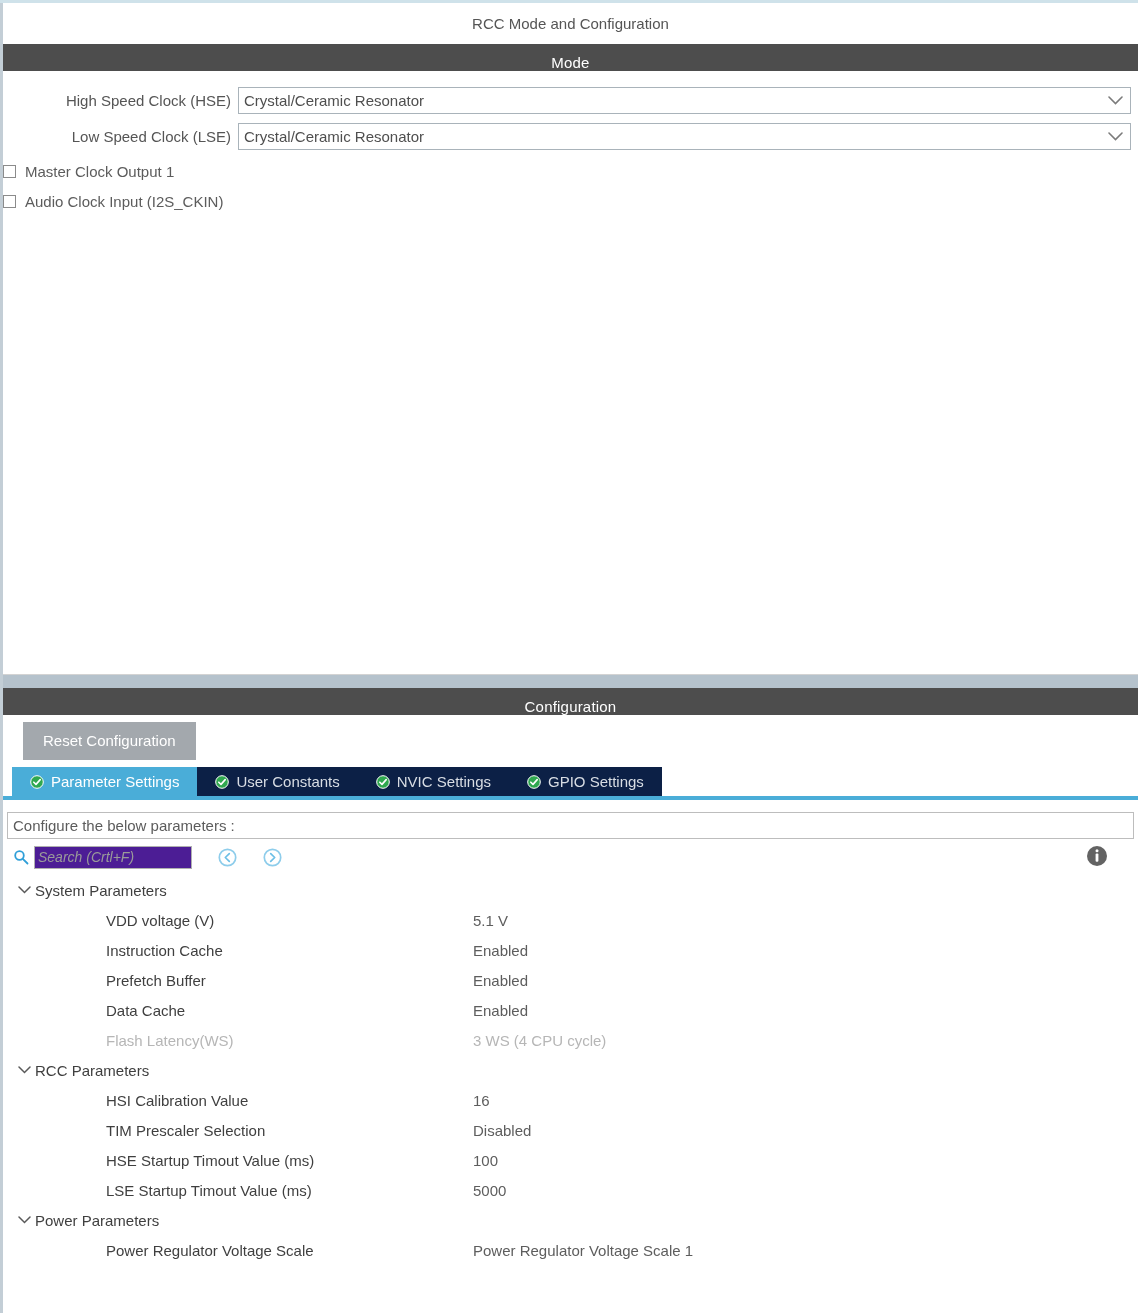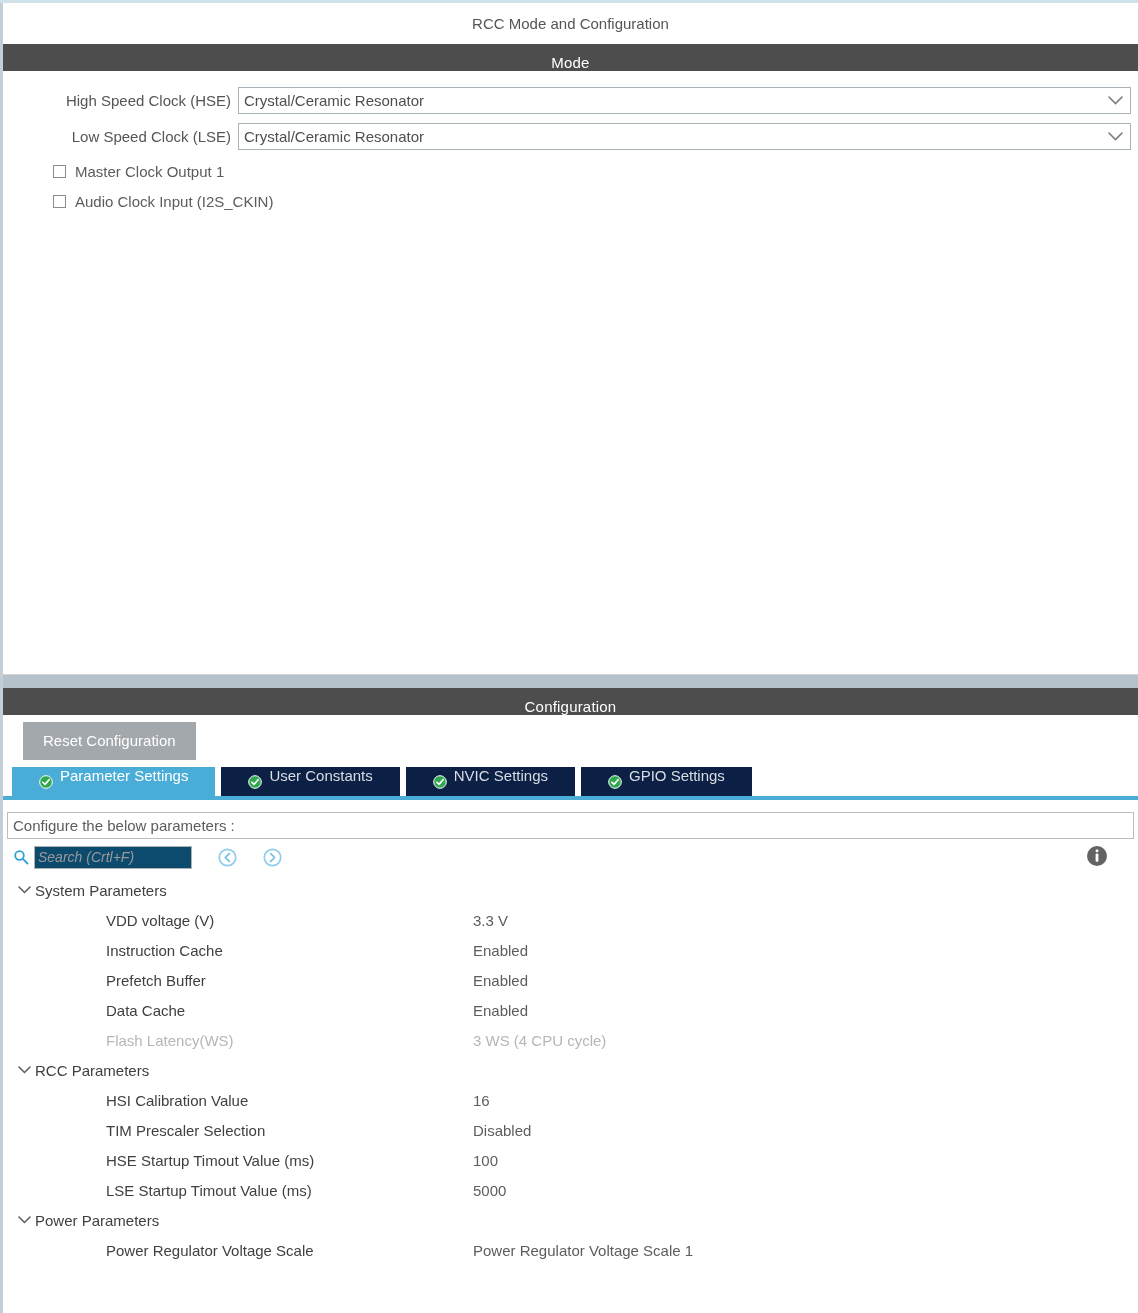--- a/index.html
+++ b/index.html
@@ -93,21 +93,20 @@
   .combo-arrow {
     width: 30px;
     display: flex;
     align-items: center;
     justify-content: center;
   }
 
   .check-row {
     display: flex;
     align-items: center;
-    margin-left: 50px;
     margin-top: 13px;
   }
   .checkbox {
     width: 13px;
     height: 13px;
     border: 1px solid #8b8b8b;
     background: #ffffff;
     box-sizing: border-box;
     margin-right: 9px;
     flex: none;
@@ -152,25 +151,26 @@
   .tabs {
     display: flex;
     align-items: flex-end;
     height: 29px;
     padding-left: 9px;
     box-sizing: border-box;
   }
   .tab {
     height: 29px;
     display: flex;
-    padding: 0 27px;
+    align-items: center;
+    padding: 0 18px;
     font-size: 15px;
     background: #0c2046;
     color: #d8dde4;
-    margin-right: 6px;
+    margin-right: 0;
     cursor: pointer;
     box-sizing: border-box;
     white-space: nowrap;
   }
   .tab.active {
     background: #4aadd8;
     color: #ffffff;
   }
   .tab-check {
     margin-right: 7px;
@@ -209,21 +209,21 @@
   .search-input {
     width: 158px;
     height: 23px;
     border: 1px solid #b0b0b0;
     font-family: "Liberation Sans", sans-serif;
     font-size: 14px;
     font-style: italic;
     color: #9a9a9a;
     padding-left: 3px;
     box-sizing: border-box;
-    background: #0c4a6e;
+    background: #4c1d95;
     outline: none;
   }
   .search-input::placeholder { color:#9a9a9a; font-style: italic; opacity:1;}
   .nav-btn {
     margin-left: 26px;
     display: flex;
     align-items: center;
     cursor: pointer;
   }
   .info-btn {
@@ -422,21 +422,21 @@
       <div class="group-row">
         <span class="group-caret">
           <svg width="13" height="8" viewBox="0 0 13 8">
               <path d="M1 1 L6.5 6.5 L12 1" stroke="#5a5a5a" stroke-width="1.5" fill="none" stroke-linecap="round"></path>
             </svg>
         </span>
         <span class="group-label">System Parameters</span>
       </div>
       <div class="param-row">
         <span class="param-name">VDD voltage (V)</span>
-        <span class="param-value">3.3 V</span>
+        <span class="param-value">5.1 V</span>
       </div>
       <div class="param-row">
         <span class="param-name">Instruction Cache</span>
         <span class="param-value">Enabled</span>
       </div>
       <div class="param-row">
         <span class="param-name">Prefetch Buffer</span>
         <span class="param-value">Enabled</span>
       </div>
       <div class="param-row">

